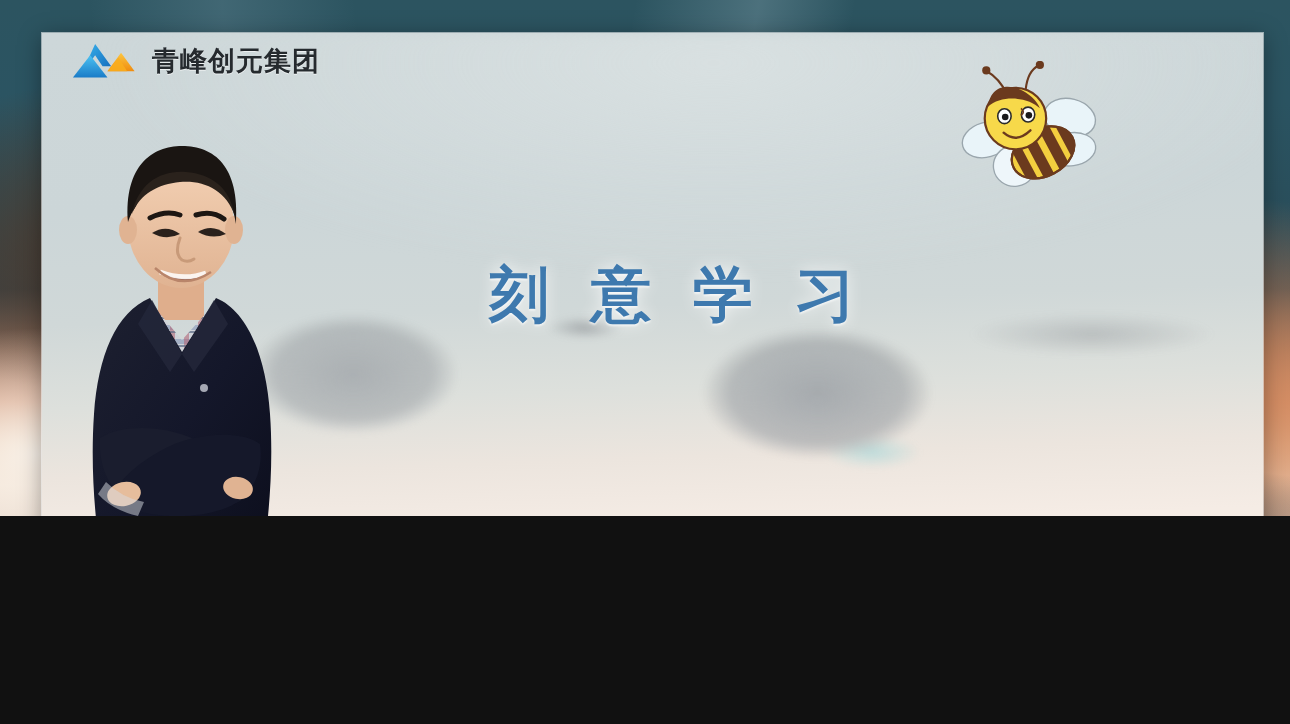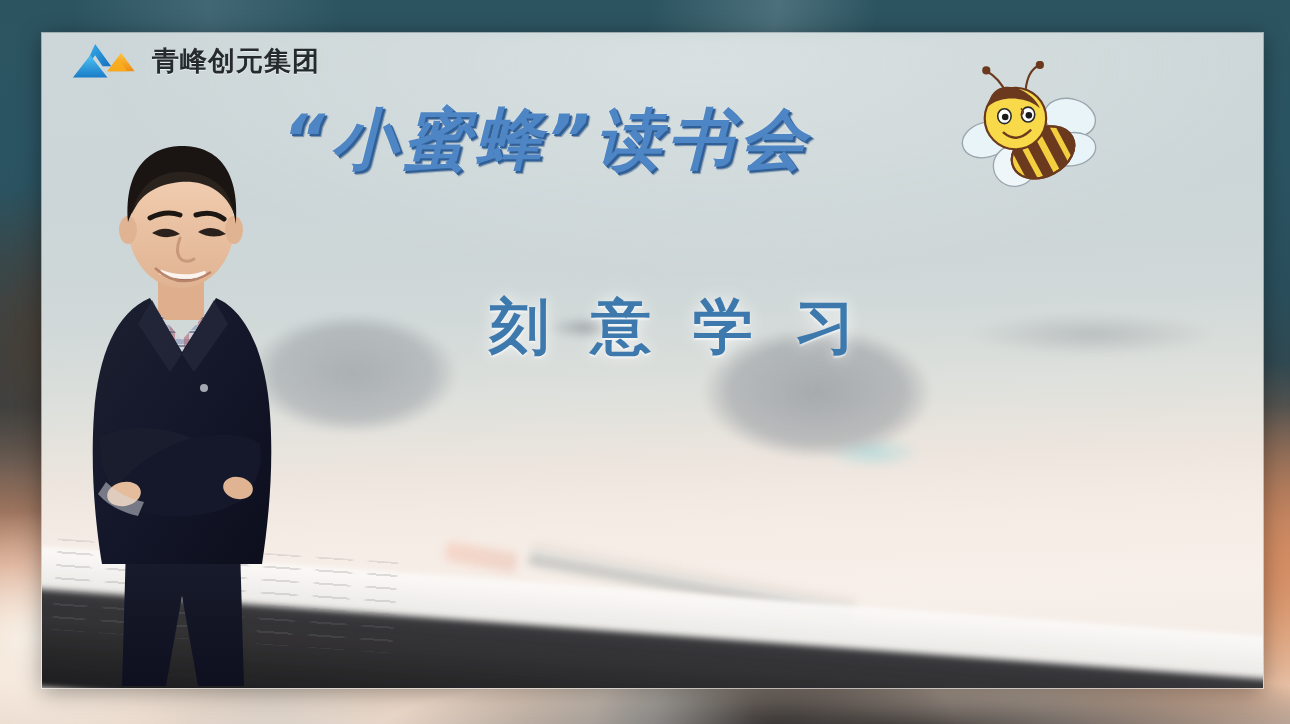--- a/index.html
+++ b/index.html
@@ -2,21 +2,21 @@
 <html><head>
 <meta charset="utf-8">
 <style>
   html,body{margin:0;padding:0;background:#111;}
   body{
     width:1290px;height:724px;overflow:hidden;
     font-family:"Liberation Sans","DejaVu Sans",sans-serif;
   }
 
   
-  .stage{position:relative;width:1290px;height:724px;overflow:hidden;}
+  .stage{position:relative;width:1290px;height:516px;overflow:hidden;}
 
   .photo-bg{
     position:absolute;inset:0;
     background:
       radial-gradient(ellipse 520px 260px at 12% 46%, rgba(90,52,30,.85) 0%, rgba(70,40,24,0) 62%),
       radial-gradient(ellipse 420px 300px at 96% 78%, rgba(214,140,96,.9) 0%, rgba(214,140,96,0) 68%),
       linear-gradient(180deg,
         #2c5460 0%,
         #2b5462 20%,
         #2a4f5c 40%,
@@ -153,21 +153,20 @@
   }
 
   
   .theme{
     position:absolute;left:300px;top:222px;width:660px;text-align:center;
     font-family:"DejaVu Serif","Liberation Serif",serif;
     font-weight:600;font-size:60px;letter-spacing:42px;
     color:#3e79ae;white-space:nowrap;
     text-shadow:0 0 16px rgba(255,255,255,.85), 0 2px 2px rgba(255,255,255,.6);
     text-indent:42px;
-    margin-top:32px;
   }
 
   
   .speaker{
     position:absolute;left:300px;top:398px;width:660px;text-align:center;
     font-family:"DejaVu Serif","Liberation Serif",serif;
     color:#1d5e94;white-space:nowrap;
   }
   .speaker .line1{
     font-size:47px;font-weight:600;letter-spacing:4px;line-height:1.28;
@@ -219,21 +218,20 @@
         </linearGradient>
       </defs>
       <path d="M44 8 L70 44 L56 44 L44 26 L22 56 Z" fill="url(#gB1)"></path>
       <path d="M36 26 L64 62 L8 62 Z" fill="url(#gB2)"></path>
       <path d="M86 22 L108 52 L64 52 Z" fill="url(#gO1)"></path>
       <path d="M82 30 L96 52 L64 52 Z" fill="#f9ae1f" opacity=".85"></path>
     </svg>
 
     <div class="brand">青峰创元集团</div>
 
-    <div class="title">“小蜜蜂”读书会</div>
 
     <svg class="bee" viewBox="0 0 200 165">
       <g stroke="#6b3a1e" stroke-width="2.6" fill="none" stroke-linecap="round">
         <path d="M70 44 C60 26 52 18 44 14"></path>
         <path d="M92 36 C94 18 100 10 108 6"></path>
       </g>
       <circle cx="42" cy="12" r="5.2" fill="#6b3a1e"></circle>
       <circle cx="110" cy="5" r="5.2" fill="#6b3a1e"></circle>
 
       <ellipse cx="42" cy="100" rx="31" ry="22" fill="#e9f4f9" stroke="#9aa6ad" stroke-width="1.7" transform="rotate(-16 42 100)"></ellipse>

